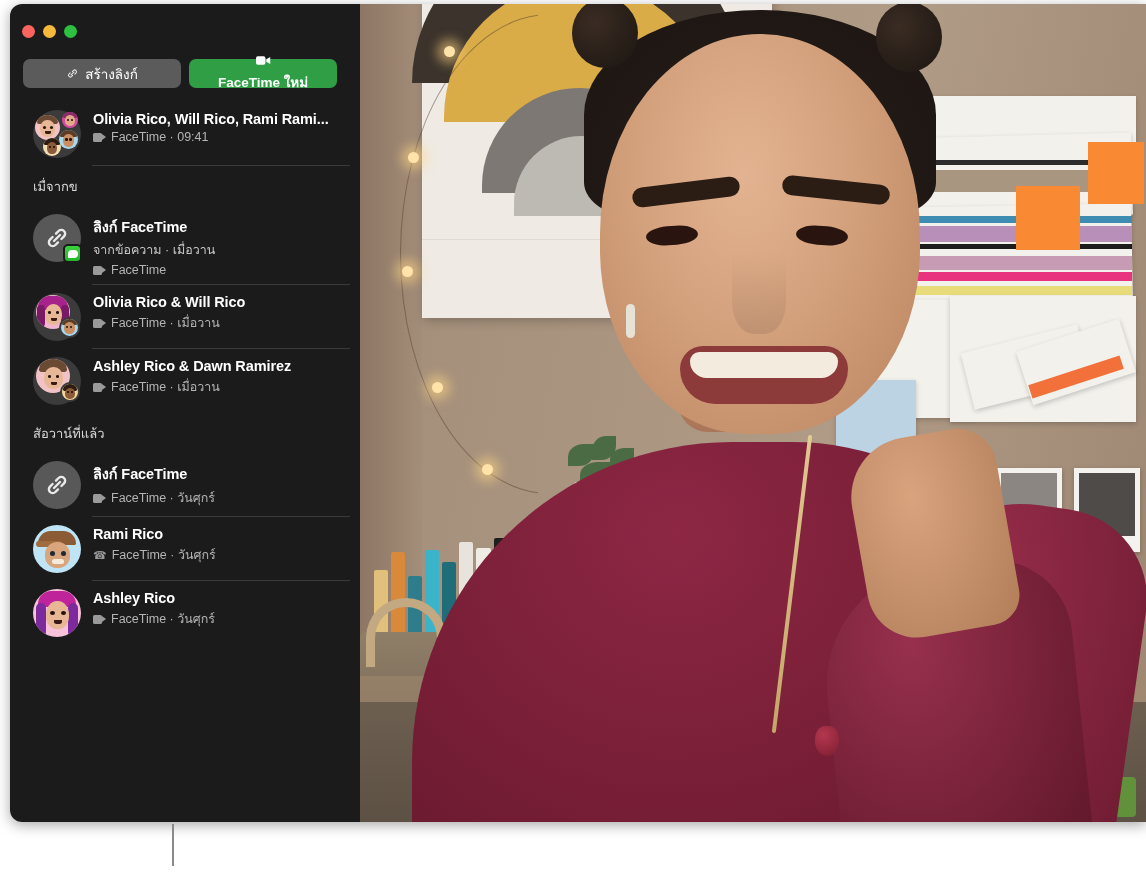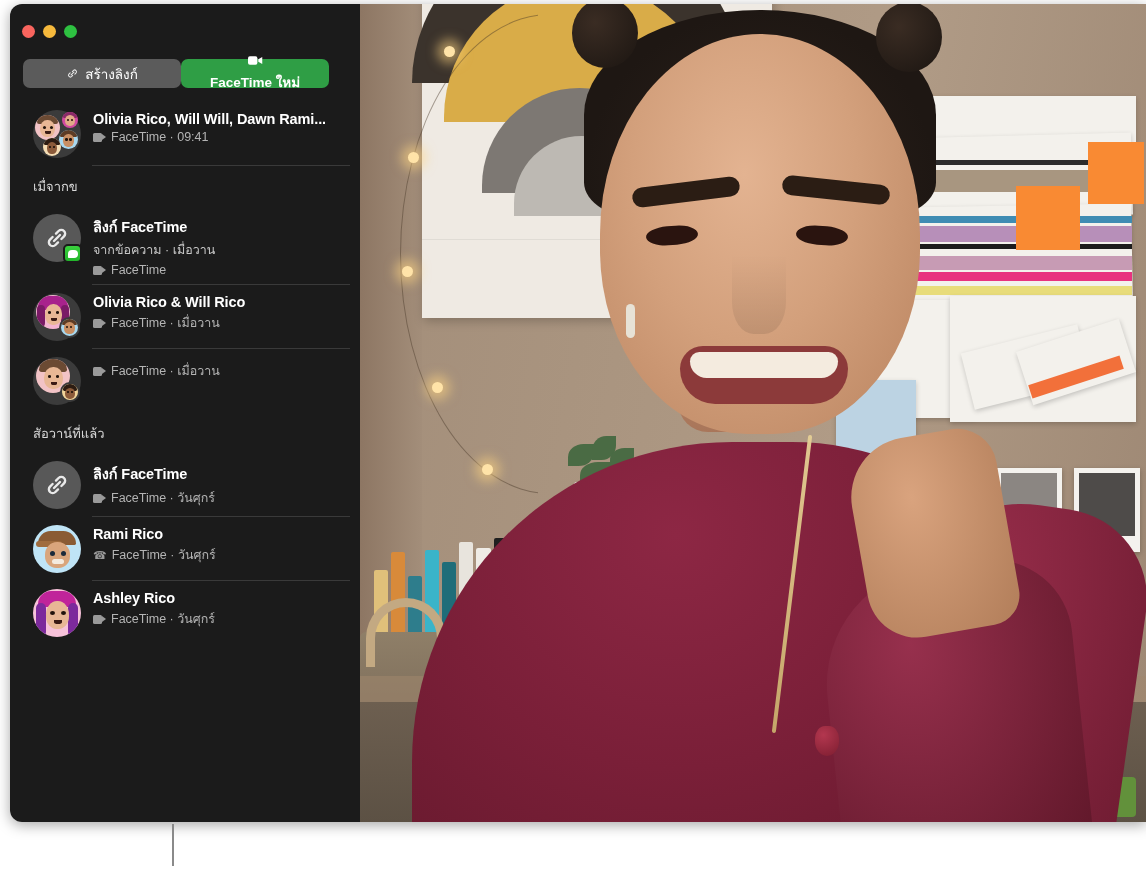--- a/index.html
+++ b/index.html
@@ -28,21 +28,21 @@
     position: relative;
     flex: 0 0 350px;
     overflow: hidden;
   }
   .traffic { position:absolute; left:12px; top:21px; display:flex; gap:8px; }
   .dot { width:13px; height:13px; border-radius:50%; }
   .dot.r { background:#f9655e; }
   .dot.y { background:#f6b93c; }
   .dot.g { background:#2ec141; }
 
-  .toolbar { position:absolute; left:13px; top:55px; display:flex; gap:0; }
+  .toolbar { position:absolute; left:13px; top:55px; display:flex; gap:8px; }
   .btn {
     height:29px; border-radius:7px; border:none;
     display:flex; align-items:center; justify-content:center; gap:6px;
     font-size:13.5px; color:#fff; padding:0 14px; cursor:pointer;
     font-family:"Liberation Sans", sans-serif;
   }
   .btn-link { background:#5b5b5b; min-width:158px; }
   .btn-new  { background:#2f9e45; min-width:148px; font-weight:700;flex-direction:column; }
   .btn-link .lbl { font-weight:400; }
   .icon-link-sm { display:inline-block; width:13px; height:13px; }
@@ -293,21 +293,21 @@
             <div class="avc" style="left:10px;top:28px;width:18px;height:18px;background:#f5ddb4;">
               <div class="face">
                 <div class="hair" style="left:1px;top:0;width:16px;height:7px;background:#2c1c12;border-radius:9px 9px 2px 2px;"></div>
                 <div class="fskin" style="left:4px;top:4px;width:10px;height:12px;background:#8c5b3a;"></div>
                 <div class="eye" style="left:5.5px;top:8px;width:2.2px;height:2.2px;background:#120a06;"></div>
                 <div class="eye" style="left:9.5px;top:8px;width:2.2px;height:2.2px;background:#120a06;"></div>
               </div>
             </div>
           </div>
           <div class="meta">
-            <div class="title">Olivia Rico, Will Will, Dawn Rami...</div>
+            <div class="title">Olivia Rico, Will Rico, Rami Rami...</div>
             <div class="sub">
               <span class="ic-cam">
                   <i></i>
                 </span>
               <span>FaceTime · 09:41</span>
             </div>
           </div>
           <div class="sep"></div>
         </div>
 
@@ -392,20 +392,21 @@
             <div class="avc" style="left:27px;top:25px;width:20px;height:20px;background:#f0d49a;border:2px solid #3b3b3b;">
               <div class="face">
                 <div class="hair" style="left:1px;top:0;width:14px;height:7px;background:#2c1c12;border-radius:8px 8px 2px 2px;"></div>
                 <div class="fskin" style="left:3px;top:4px;width:10px;height:11px;background:#8c5b3a;"></div>
                 <div class="eye" style="left:5px;top:7px;width:2px;height:2px;background:#120a06;"></div>
                 <div class="eye" style="left:9px;top:7px;width:2px;height:2px;background:#120a06;"></div>
               </div>
             </div>
           </div>
           <div class="meta">
+            <div class="title">Ashley Rico &amp; Dawn Ramirez</div>
             <div class="sub">
               <span class="ic-cam">
                   <i></i>
                 </span>
               <span>FaceTime · เมื่อวาน</span>
             </div>
           </div>
 
         </div>
 

